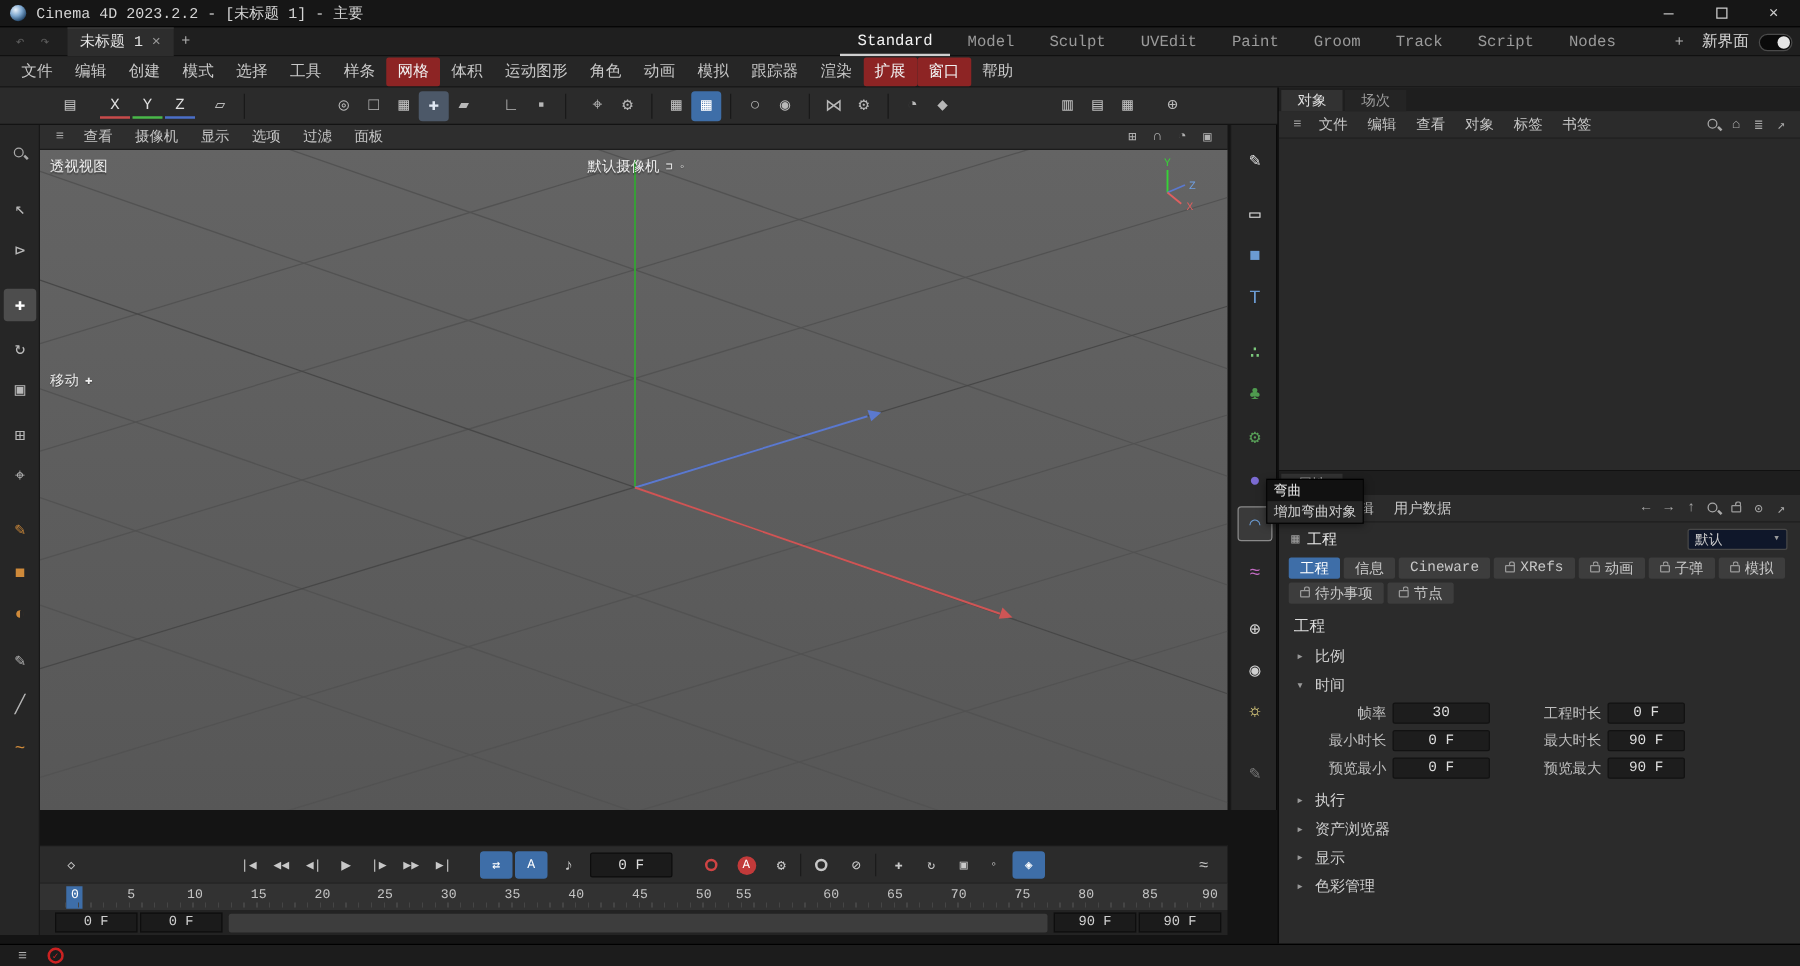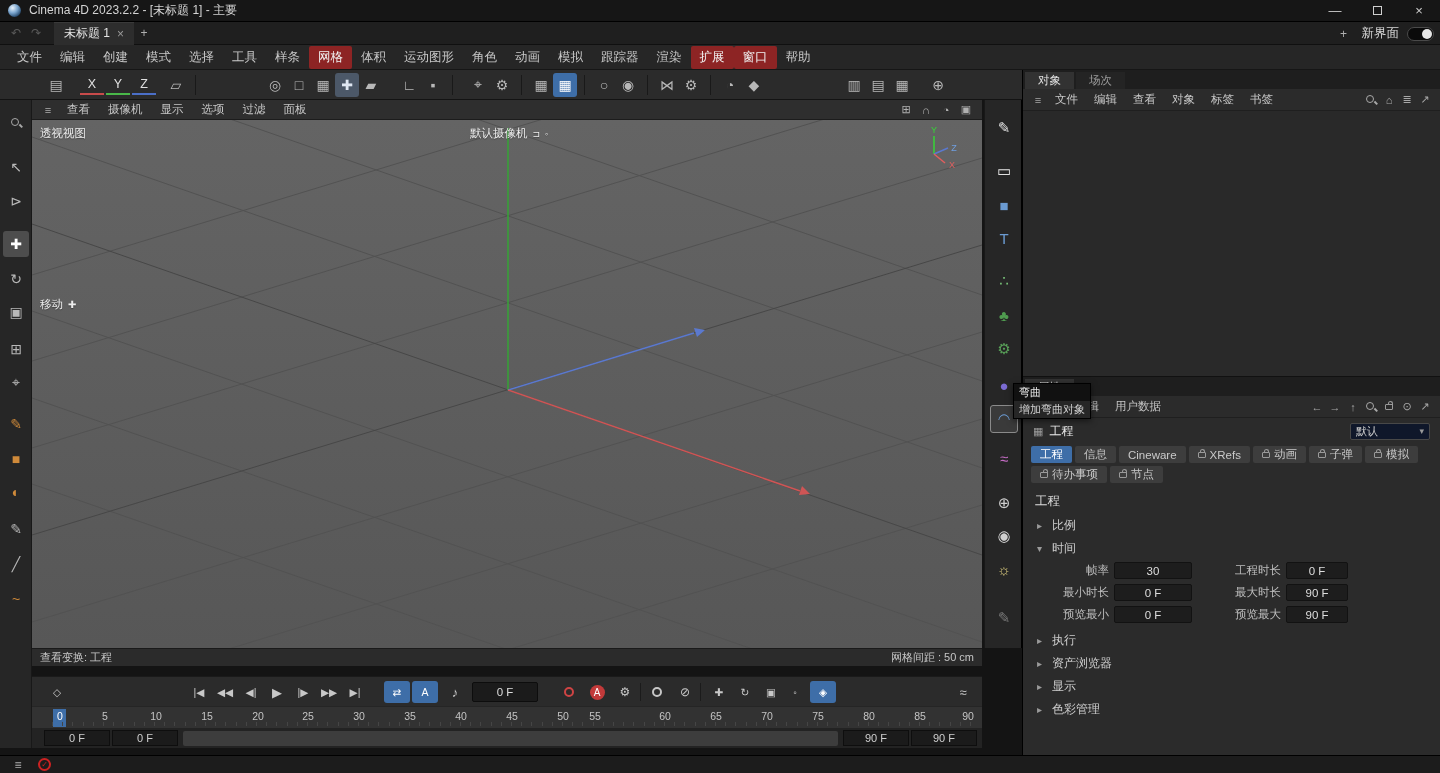--- a/index.html
+++ b/index.html
@@ -1,17 +1,17 @@
 <!DOCTYPE html>
 <html><head>
 <meta charset="utf-8">
 <style>
 *{margin:0;padding:0;box-sizing:border-box}
 html,body{background:#000}
-.app{position:relative;width:1440px;height:773px;background:#141414;font-family:Liberation Sans, sans-serif;font-size:12px;color:#c8c8c8;overflow:hidden}
+.app{position:relative;width:1440px;height:773px;background:#141414;font-family:Liberation Mono, monospace;font-size:12px;color:#c8c8c8;overflow:hidden}
 .spacer{flex:1}
 
 .titlebar{position:absolute;left:0;top:0;width:1440px;height:22px;background:#161616;display:flex;align-items:center;padding-left:8px;border-bottom:1px solid #000}
 .c4d-logo{width:13px;height:13px;border-radius:50%;background:radial-gradient(circle at 35% 30%,#e8f1fa,#7da7cf 40%,#274a6e 75%,#16293d);margin-right:8px}
 .title-text{color:#d4d4d4;font-size:12px}
 .win-btn{width:42px;height:22px;display:flex;align-items:center;justify-content:center;color:#cfcfcf;font-size:13px}
 .maxbox{width:9px;height:9px;border:1px solid #cfcfcf}
 
 .tabbar{position:absolute;left:0;top:22px;width:1440px;height:23px;background:#1f1f1f;display:flex;align-items:center;border-bottom:1px solid #101010;padding-left:6px}
 .ico{display:inline-flex;align-items:center;justify-content:center;min-width:20px;height:20px;color:#b0b0b0;font-size:12px}
@@ -127,20 +127,31 @@
   </div>
 
   <div class="tabbar">
     <span class="ico dim">↶</span>
     <span class="ico dim">↷</span>
     <div class="doc-tab">
       <span>未标题 1</span>
       <span class="tab-x">×</span>
     </div>
     <span class="ico">+</span>
+    <div class="layout-tabs">
+      <span class="ltab active">Standard</span>
+      <span class="ltab">Model</span>
+      <span class="ltab">Sculpt</span>
+      <span class="ltab">UVEdit</span>
+      <span class="ltab">Paint</span>
+      <span class="ltab">Groom</span>
+      <span class="ltab">Track</span>
+      <span class="ltab">Script</span>
+      <span class="ltab">Nodes</span>
+    </div>
     <div class="tabbar-right">
       <span class="ico">+</span>
       <span class="newui">新界面</span>
       <span class="toggle">
           <span class="knob"></span>
         </span>
     </div>
   </div>
 
   <div class="menubar">
@@ -272,25 +283,20 @@
     <svg class="gizmo" width="52" height="48">
       <line x1="16" y1="30" x2="16" y2="12" stroke="#36d436" stroke-width="1.5"></line>
       <line x1="16" y1="30" x2="30" y2="24" stroke="#5b79cf" stroke-width="1.5"></line>
       <line x1="16" y1="30" x2="27" y2="39" stroke="#e05f5f" stroke-width="1.5"></line>
       <text x="16" y="9" fill="#36d436" font-size="9" text-anchor="middle">Y</text>
       <text x="36" y="27" fill="#6f9fe0" font-size="9" text-anchor="middle">Z</text>
       <text x="34" y="44" fill="#e05f5f" font-size="9" text-anchor="middle">X</text>
     </svg>
   </div>
 
-  <div class="vp-status">
-    <span>查看变换: 工程</span>
-    <span class="spacer"></span>
-    <span>网格间距 : 50 cm</span>
-  </div>
 
   <div class="right-tools">
     <span class="rti" style="top:14px;color:#e0e0e0">✎</span>
     <span class="rti" style="top:57px;color:#e0e0e0">▭</span>
     <span class="rti" style="top:91px;color:#6b9bd2">■</span>
     <span class="rti" style="top:124px;color:#6b9bd2">T</span>
     <span class="rti" style="top:167px;color:#7bc87b">∴</span>
     <span class="rti" style="top:201px;color:#4f9b4f">♣</span>
     <span class="rti" style="top:235px;color:#58a058">⚙</span>
     <span class="rti" style="top:271px;color:#7b6bd2">●</span>

